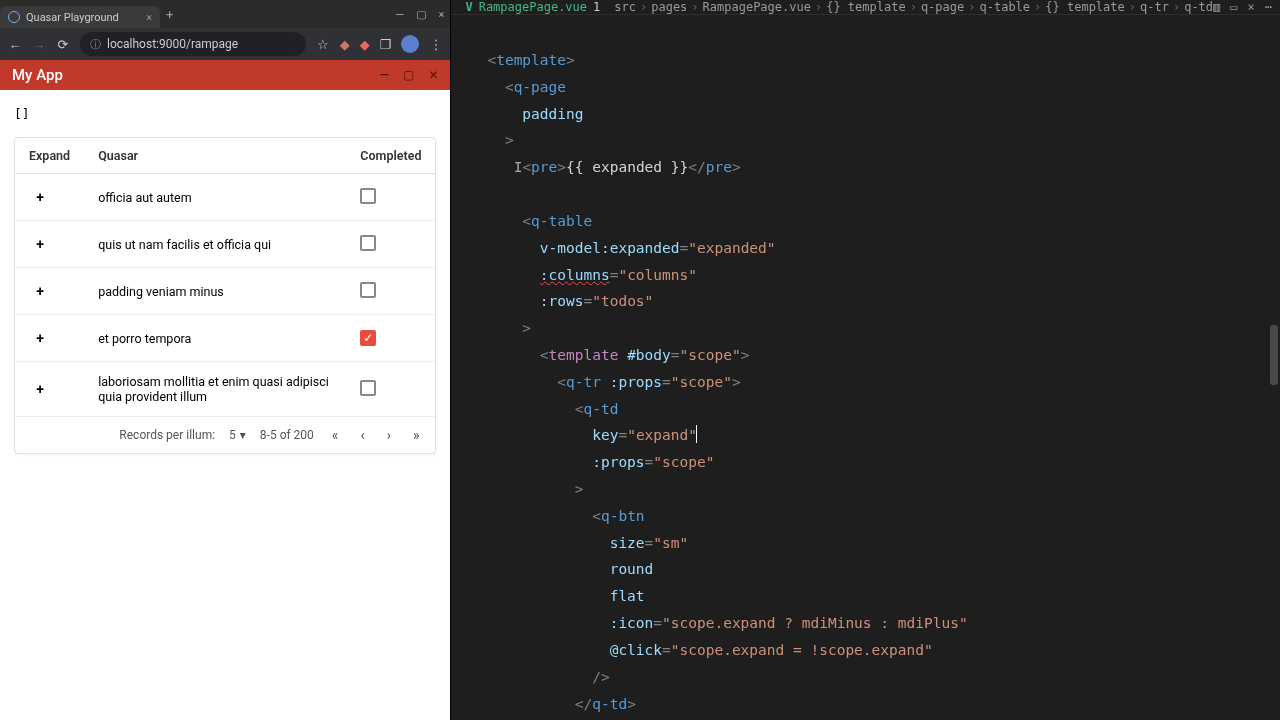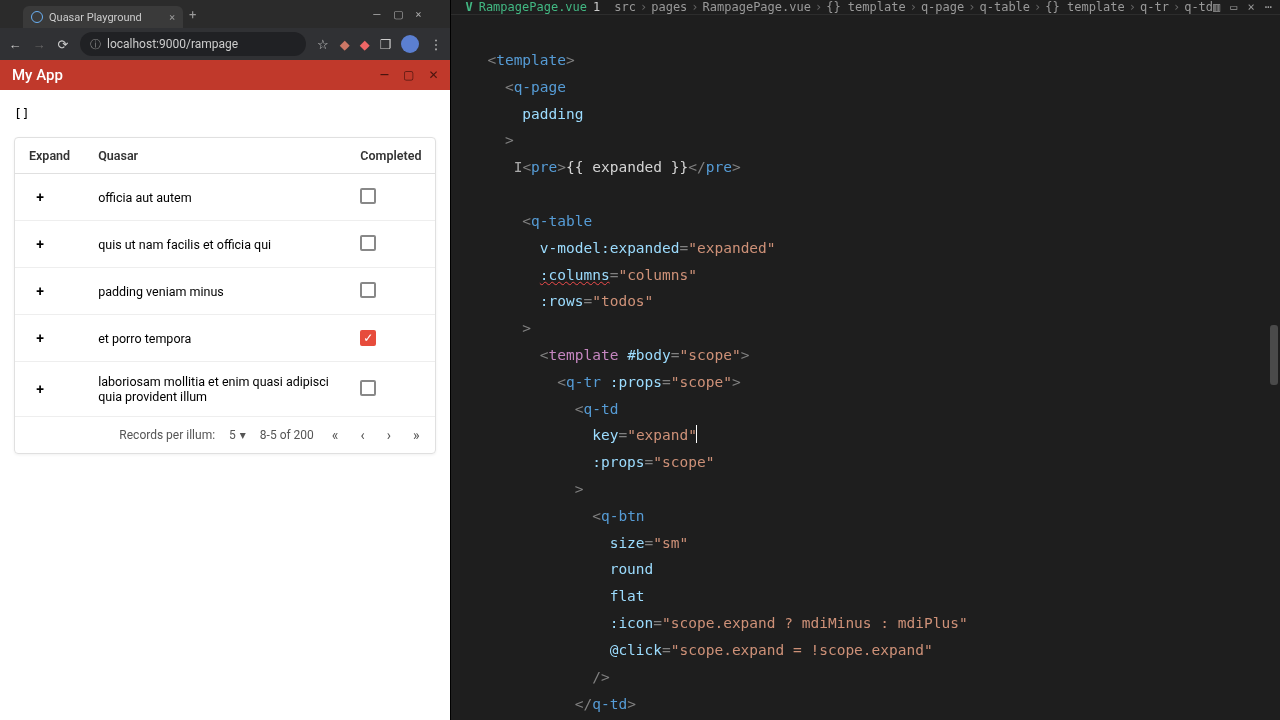--- a/index.html
+++ b/index.html
@@ -15,21 +15,21 @@
   
   .browser {
     width: 500px; height: 720px;
     background: #fff;
     display: flex; flex-direction: column;
     position: relative;
     border-right: 1px solid #000;
   }
   .browser-tabs {
     height: 28px; background: #2b2b2b;
-    display: flex; align-items: center; padding: 0 23px;
+    display: flex; align-items: center; padding: 0 0;
   }
   .browser-tab {
     background: #3a3a3a; color: #ccc;
     height: 22px; width: 160px;
     display: flex; align-items: center;
     padding: 0 8px; font-size: 11px;
     border-radius: 6px 6px 0 0;
     gap: 6px;
     margin-top: 6px;
   }

